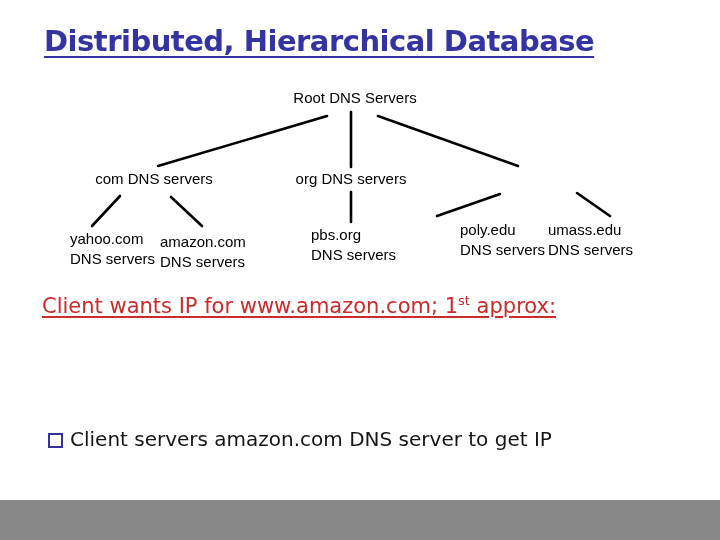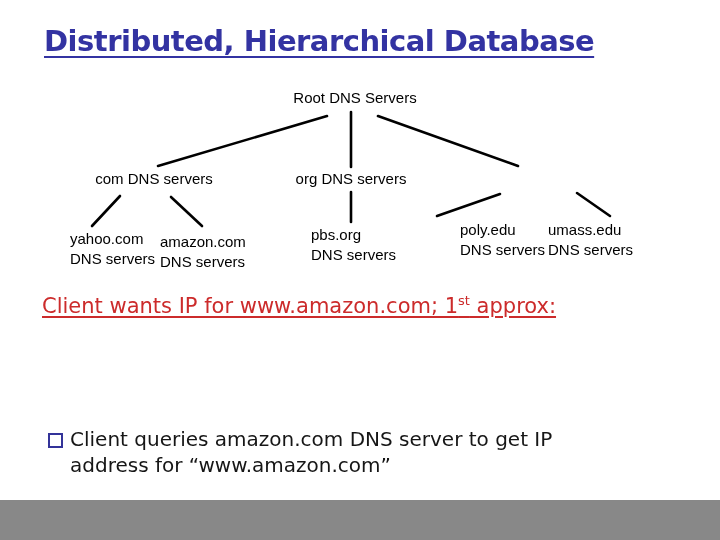--- a/index.html
+++ b/index.html
@@ -115,21 +115,20 @@
     <div>DNS servers</div>
   </div>
 
   <div class="heading"><span>Client wants IP for www.amazon.com; 1</span><sup>st</sup><span> approx:</span></div>
 
 
 
   <div class="bullet-row b3">
     <span class="bullet-square"></span>
     <div class="btext">
-      <div>Client queries amazon.com DNS server to get  IP</div>
-      <div>address for “www.amazon.com”</div>
+      <div>Client servers amazon.com DNS server to get  IP</div>
     </div>
   </div>
 
   <div class="footer-file">06a DNS.ppt</div>
   <div class="footer-page">4</div>
 
 </div>
 
 </body></html>

